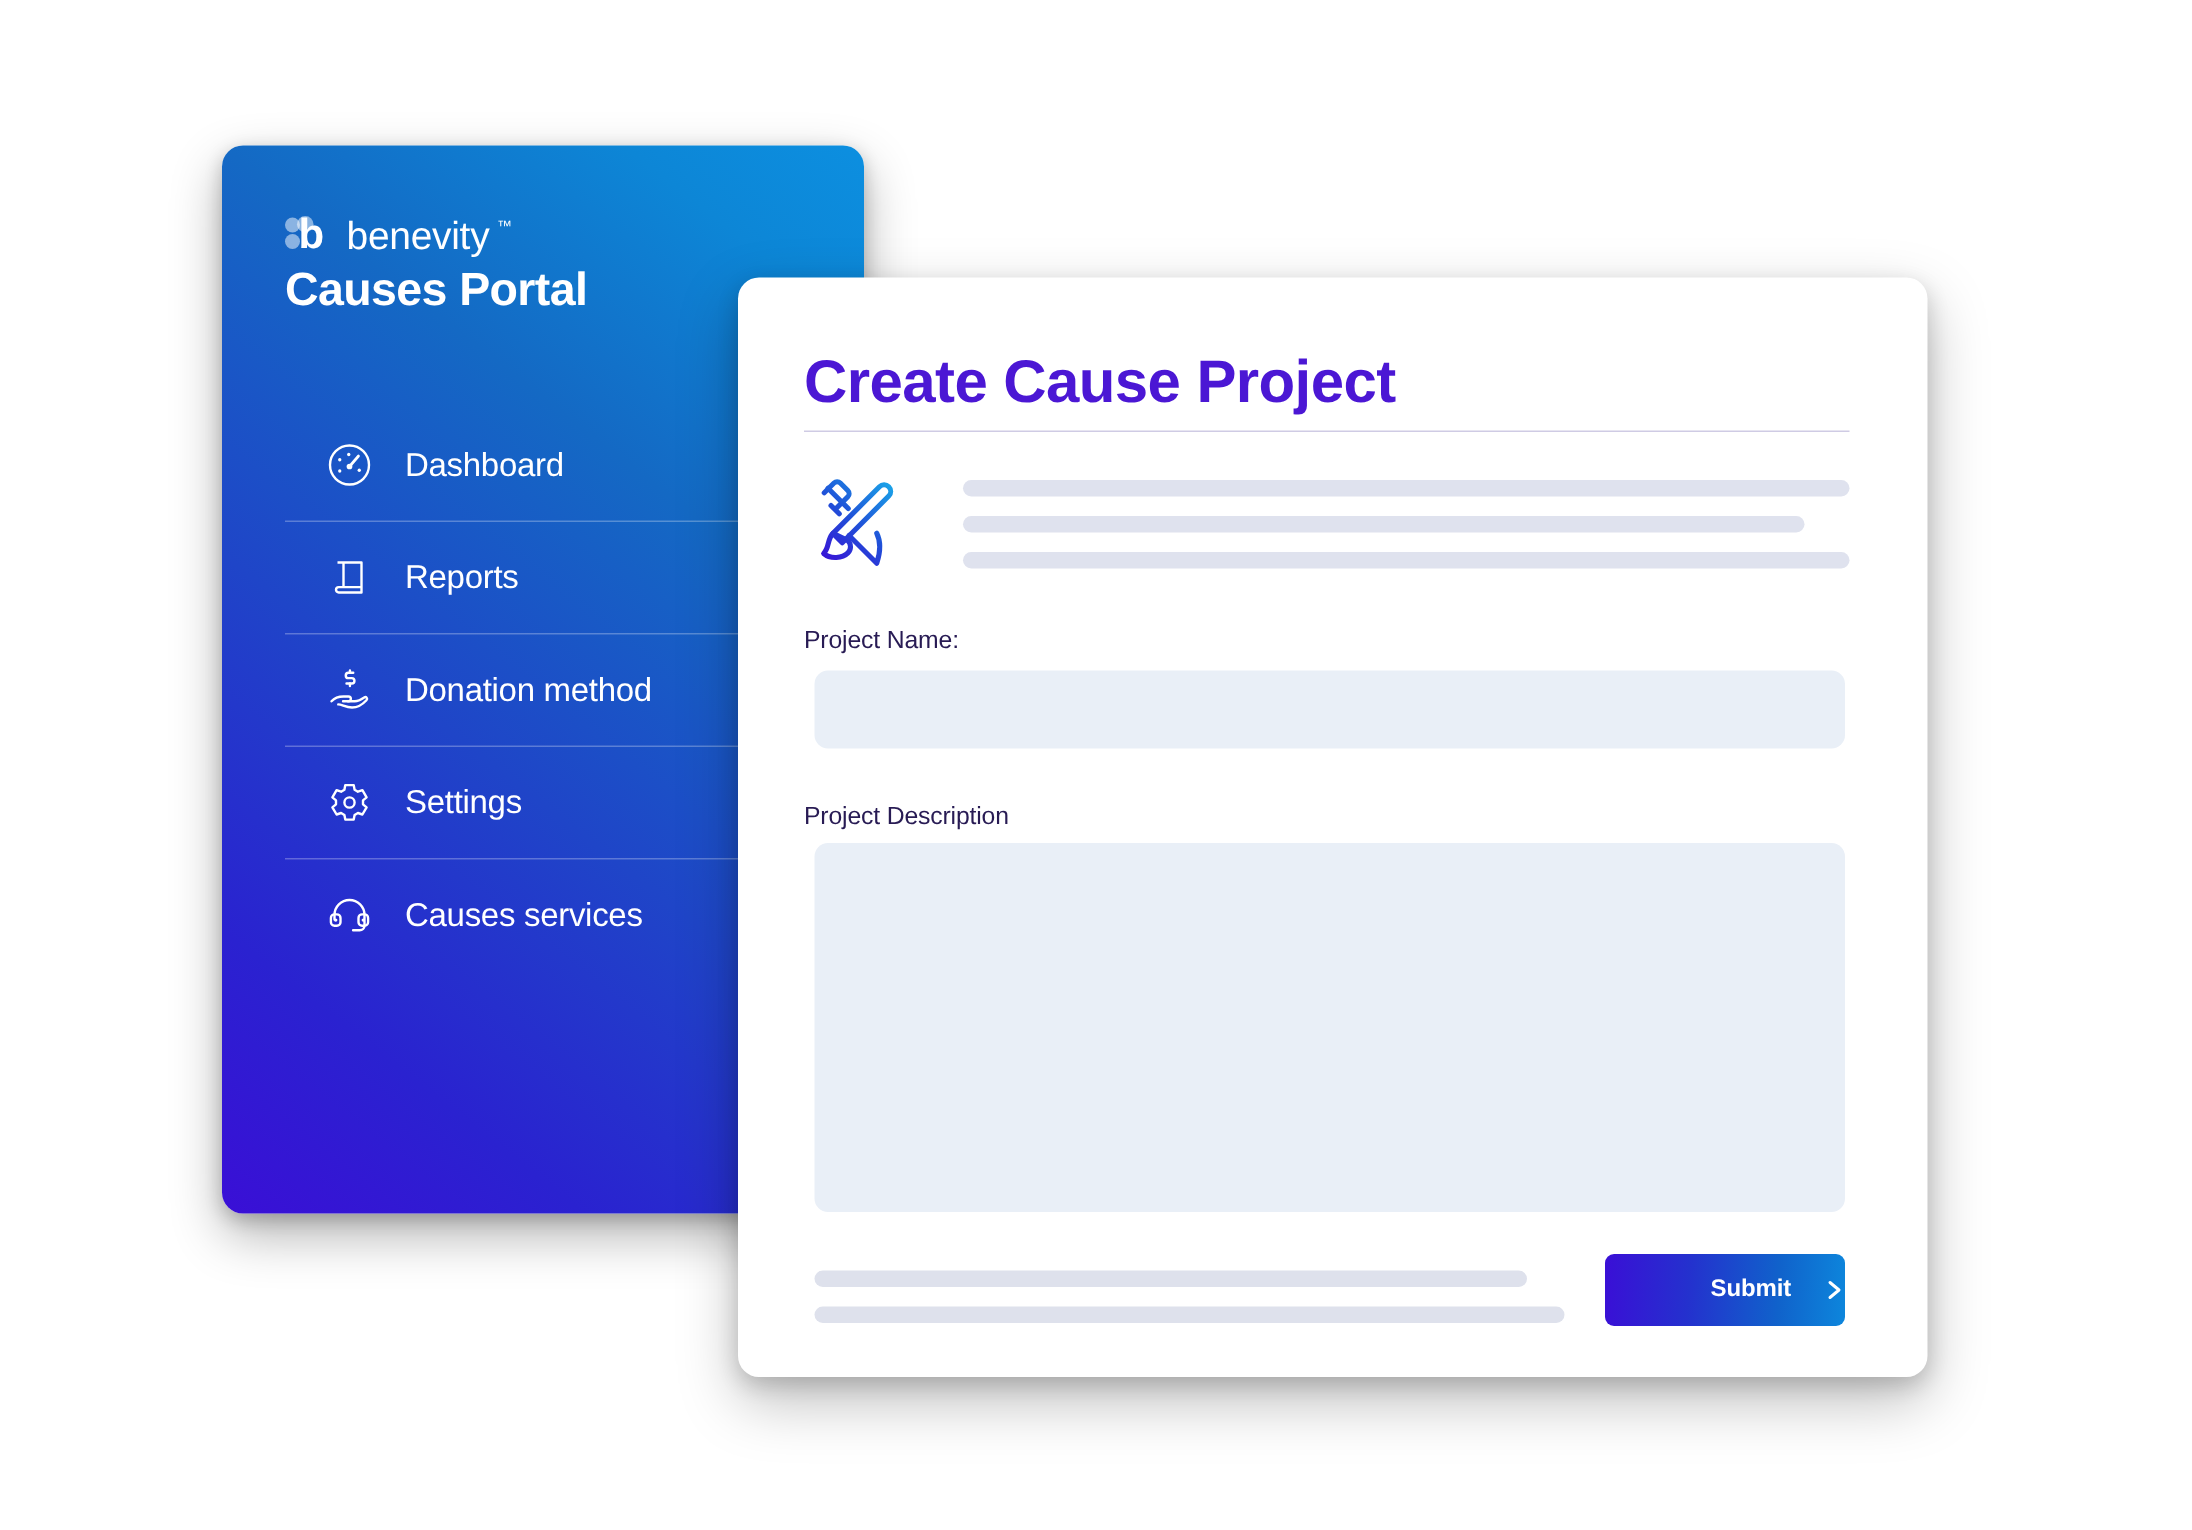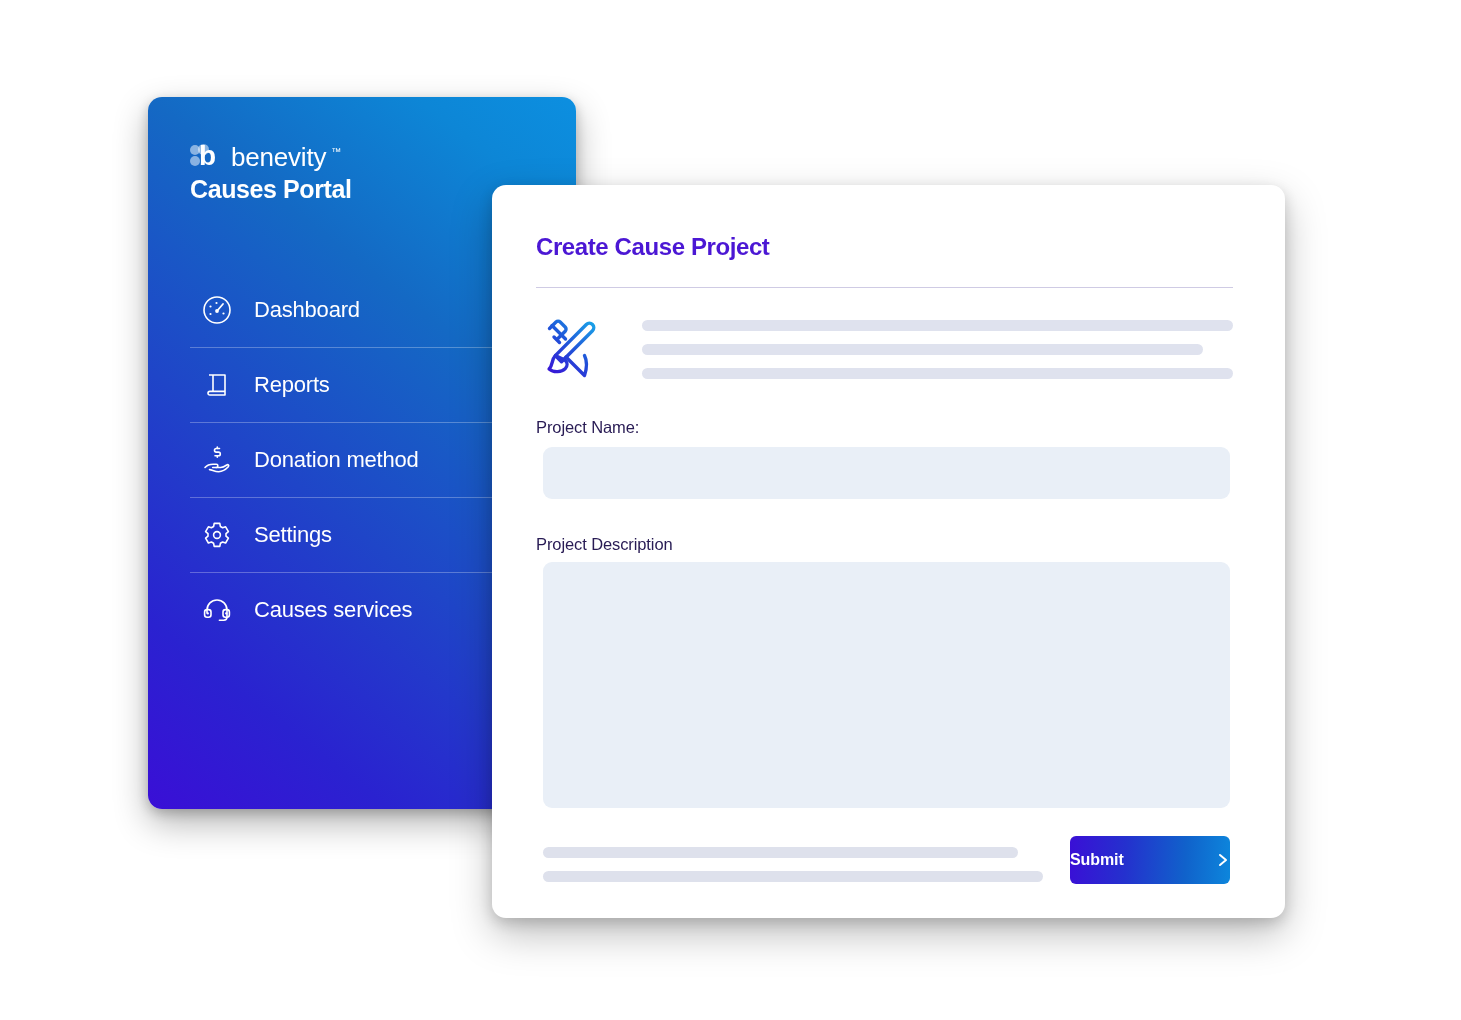--- a/index.html
+++ b/index.html
@@ -76,40 +76,40 @@
     color: #ffffff;
     align-self: flex-start;
     margin-left: -4px;
     margin-top: 2px;
   }
 
   #portal-title {
     position: absolute;
     left: 42px;
     top: 78px;
-    font-size: 25px;
+    font-size: 31px;
     font-weight: 700;
     color: #ffffff;
     letter-spacing: -0.4px;
     white-space: nowrap;
   }
 
   
   #nav {
     position: absolute;
     left: 0;
     top: 175px;
     width: 100%;
   }
   .nav-item {
     position: relative;
     height: 75px;
     display: flex;
     align-items: center;
-    padding-left: 52px;
+    padding-left: 68px;
     cursor: pointer;
   }
   .nav-item + .nav-item::before {
     content: "";
     position: absolute;
     left: 42px;
     right: 0;
     top: 0;
     height: 1px;
     background: rgba(255,255,255,0.28);
@@ -142,21 +142,21 @@
     background: #ffffff;
     border-radius: 14px;
     box-shadow: 0 16px 40px rgba(0,0,0,0.26), 0 5px 14px rgba(0,0,0,0.16);
     overflow: hidden;
   }
 
   #card-title {
     position: absolute;
     left: 44px;
     top: 48px;
-    font-size: 24px;
+    font-size: 40px;
     font-weight: 700;
     color: #4B17D4;
     letter-spacing: -0.4px;
     white-space: nowrap;
   }
   #title-rule {
     position: absolute;
     left: 44px;
     top: 102px;
     width: 697px;
@@ -238,21 +238,21 @@
     border: none;
     border-radius: 6px;
     background: linear-gradient(93deg, #3A0FD6 0%, #2431CE 35%, #1062CB 72%, #0D86DC 100%);
     color: #ffffff;
     font-family: "Liberation Sans", sans-serif;
     font-size: 16px;
     font-weight: 700;
     letter-spacing: -0.1px;
     display: flex;
     align-items: center;
-    justify-content: space-between;
+    justify-content: flex-end;
     cursor: pointer;
   }
   #submit-label { margin-right: 22px; }
   #submit-chevron { display: flex; align-items: center; }
 </style>
 </head>
 <body>
 
 <div id="stage">
 

